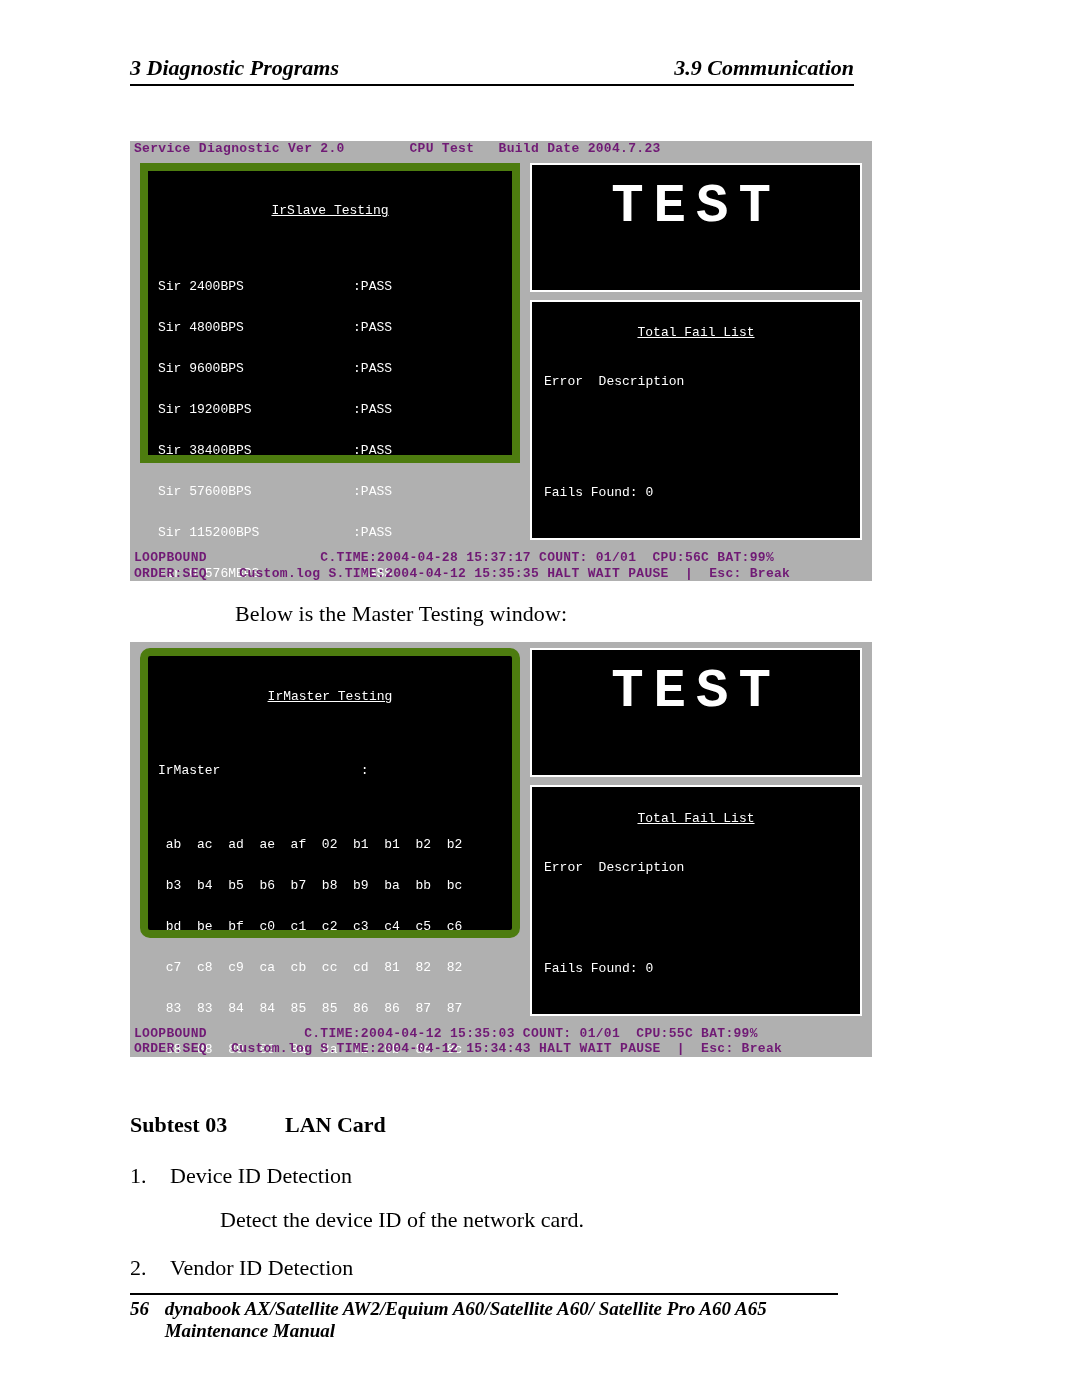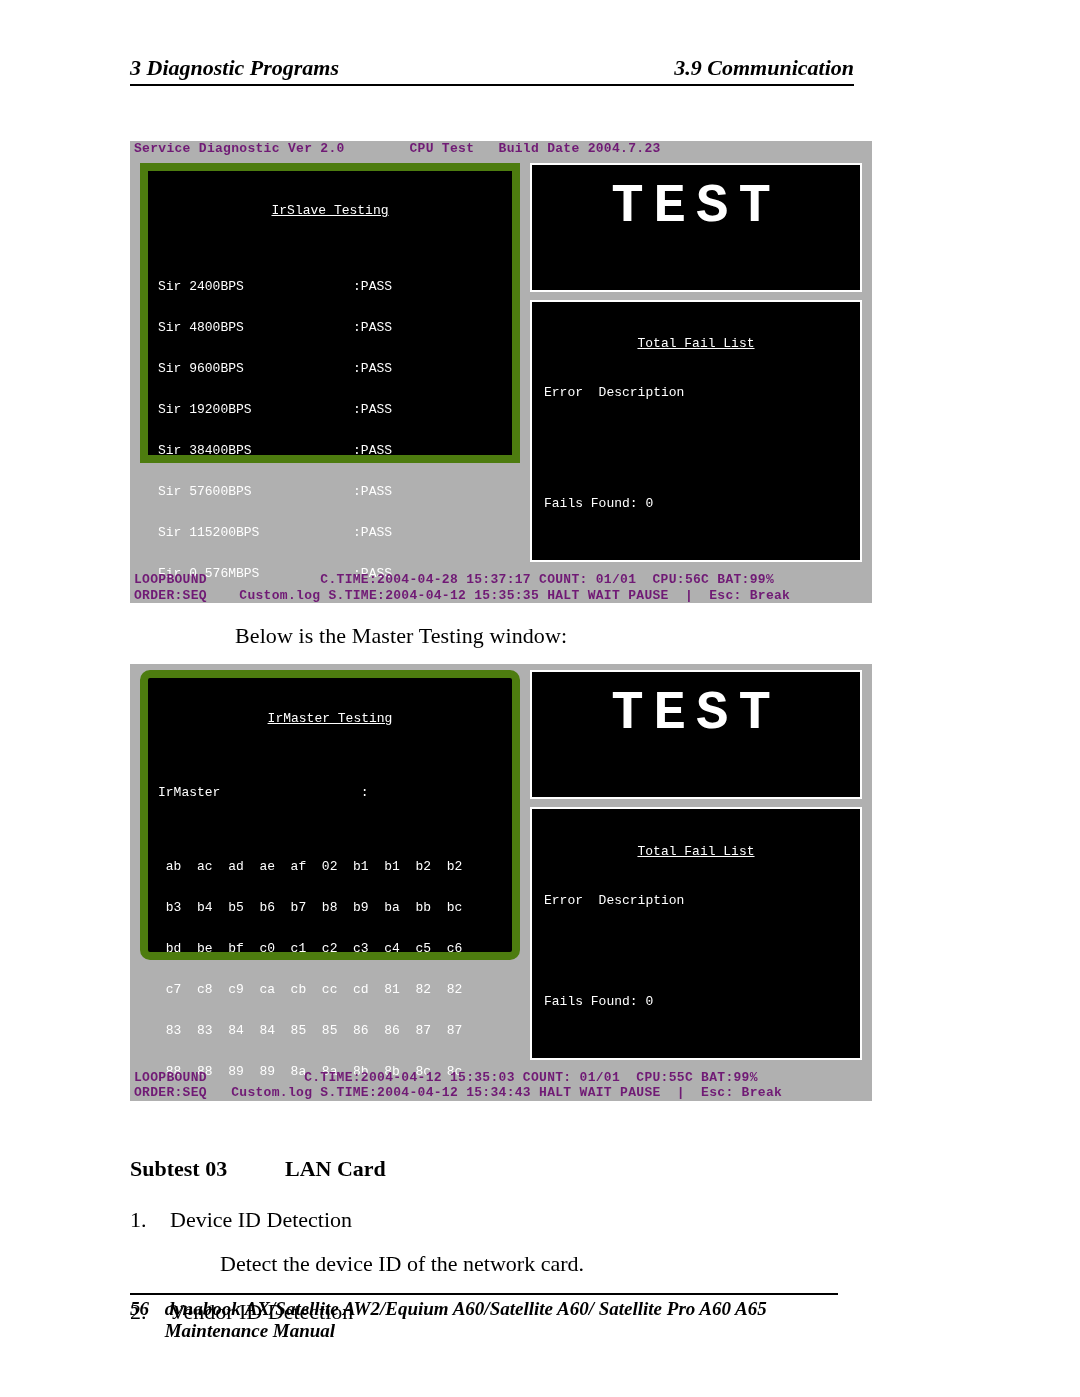--- a/index.html
+++ b/index.html
@@ -78,21 +78,21 @@
     font-weight: bold;
     font-size: 54px;
     letter-spacing: 10px;
     line-height: 1.55;
     height: 125px;
   }
   .failpanel {
     border: 2px solid #fff;
     background: #000;
     flex: 1;
-    padding: 22px 12px;
+    padding: 11px 12px;
     white-space: pre;
   }
   .failpanel .u { text-decoration: underline; }
   .leftpanel .u { text-decoration: underline; }
   .bodytext {
     font-size: 22px;
     margin: 20px 0 0 105px;
     letter-spacing: 0.1px;
   }
   .subtest-row {

